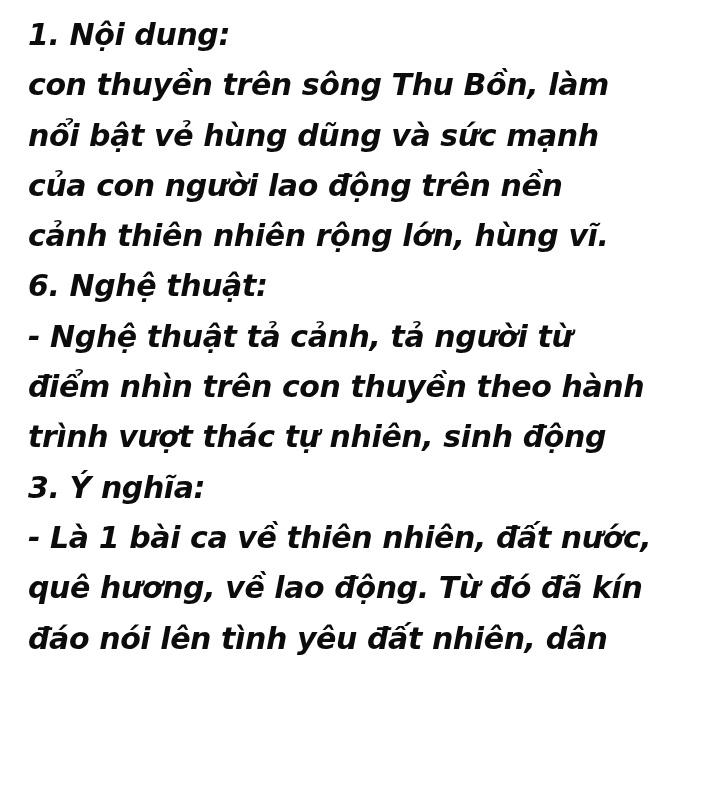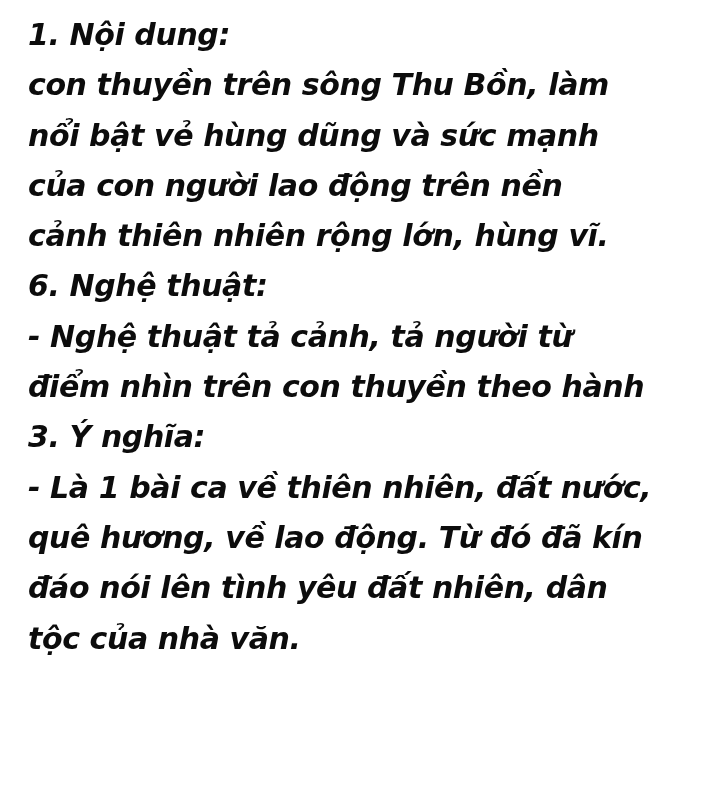--- a/index.html
+++ b/index.html
@@ -49,26 +49,26 @@
         <div class="line">của con người lao động trên nền</div>
         <div class="line">cảnh thiên nhiên rộng lớn, hùng vĩ.</div>
       </div>
   </section>
 
   <section class="doc-section">
     <div class="line heading">6. Nghệ thuật:</div>
     <div>
         <div class="line">- Nghệ thuật tả cảnh, tả người từ</div>
         <div class="line">điểm nhìn trên con thuyền theo hành</div>
+        <div class="line">trình vượt thác tự nhiên, sinh động</div>
       </div>
   </section>
 
   <section class="doc-section">
     <div class="line heading">3. Ý nghĩa:</div>
     <div>
         <div class="line">- Là 1 bài ca về thiên nhiên, đất nước,</div>
         <div class="line">quê hương, về lao động. Từ đó đã kín</div>
         <div class="line">đáo nói lên tình yêu đất nhiên, dân</div>
-        <div class="line">tộc của nhà văn.</div>
       </div>
   </section>
 
 </div>
 
 </body></html>

